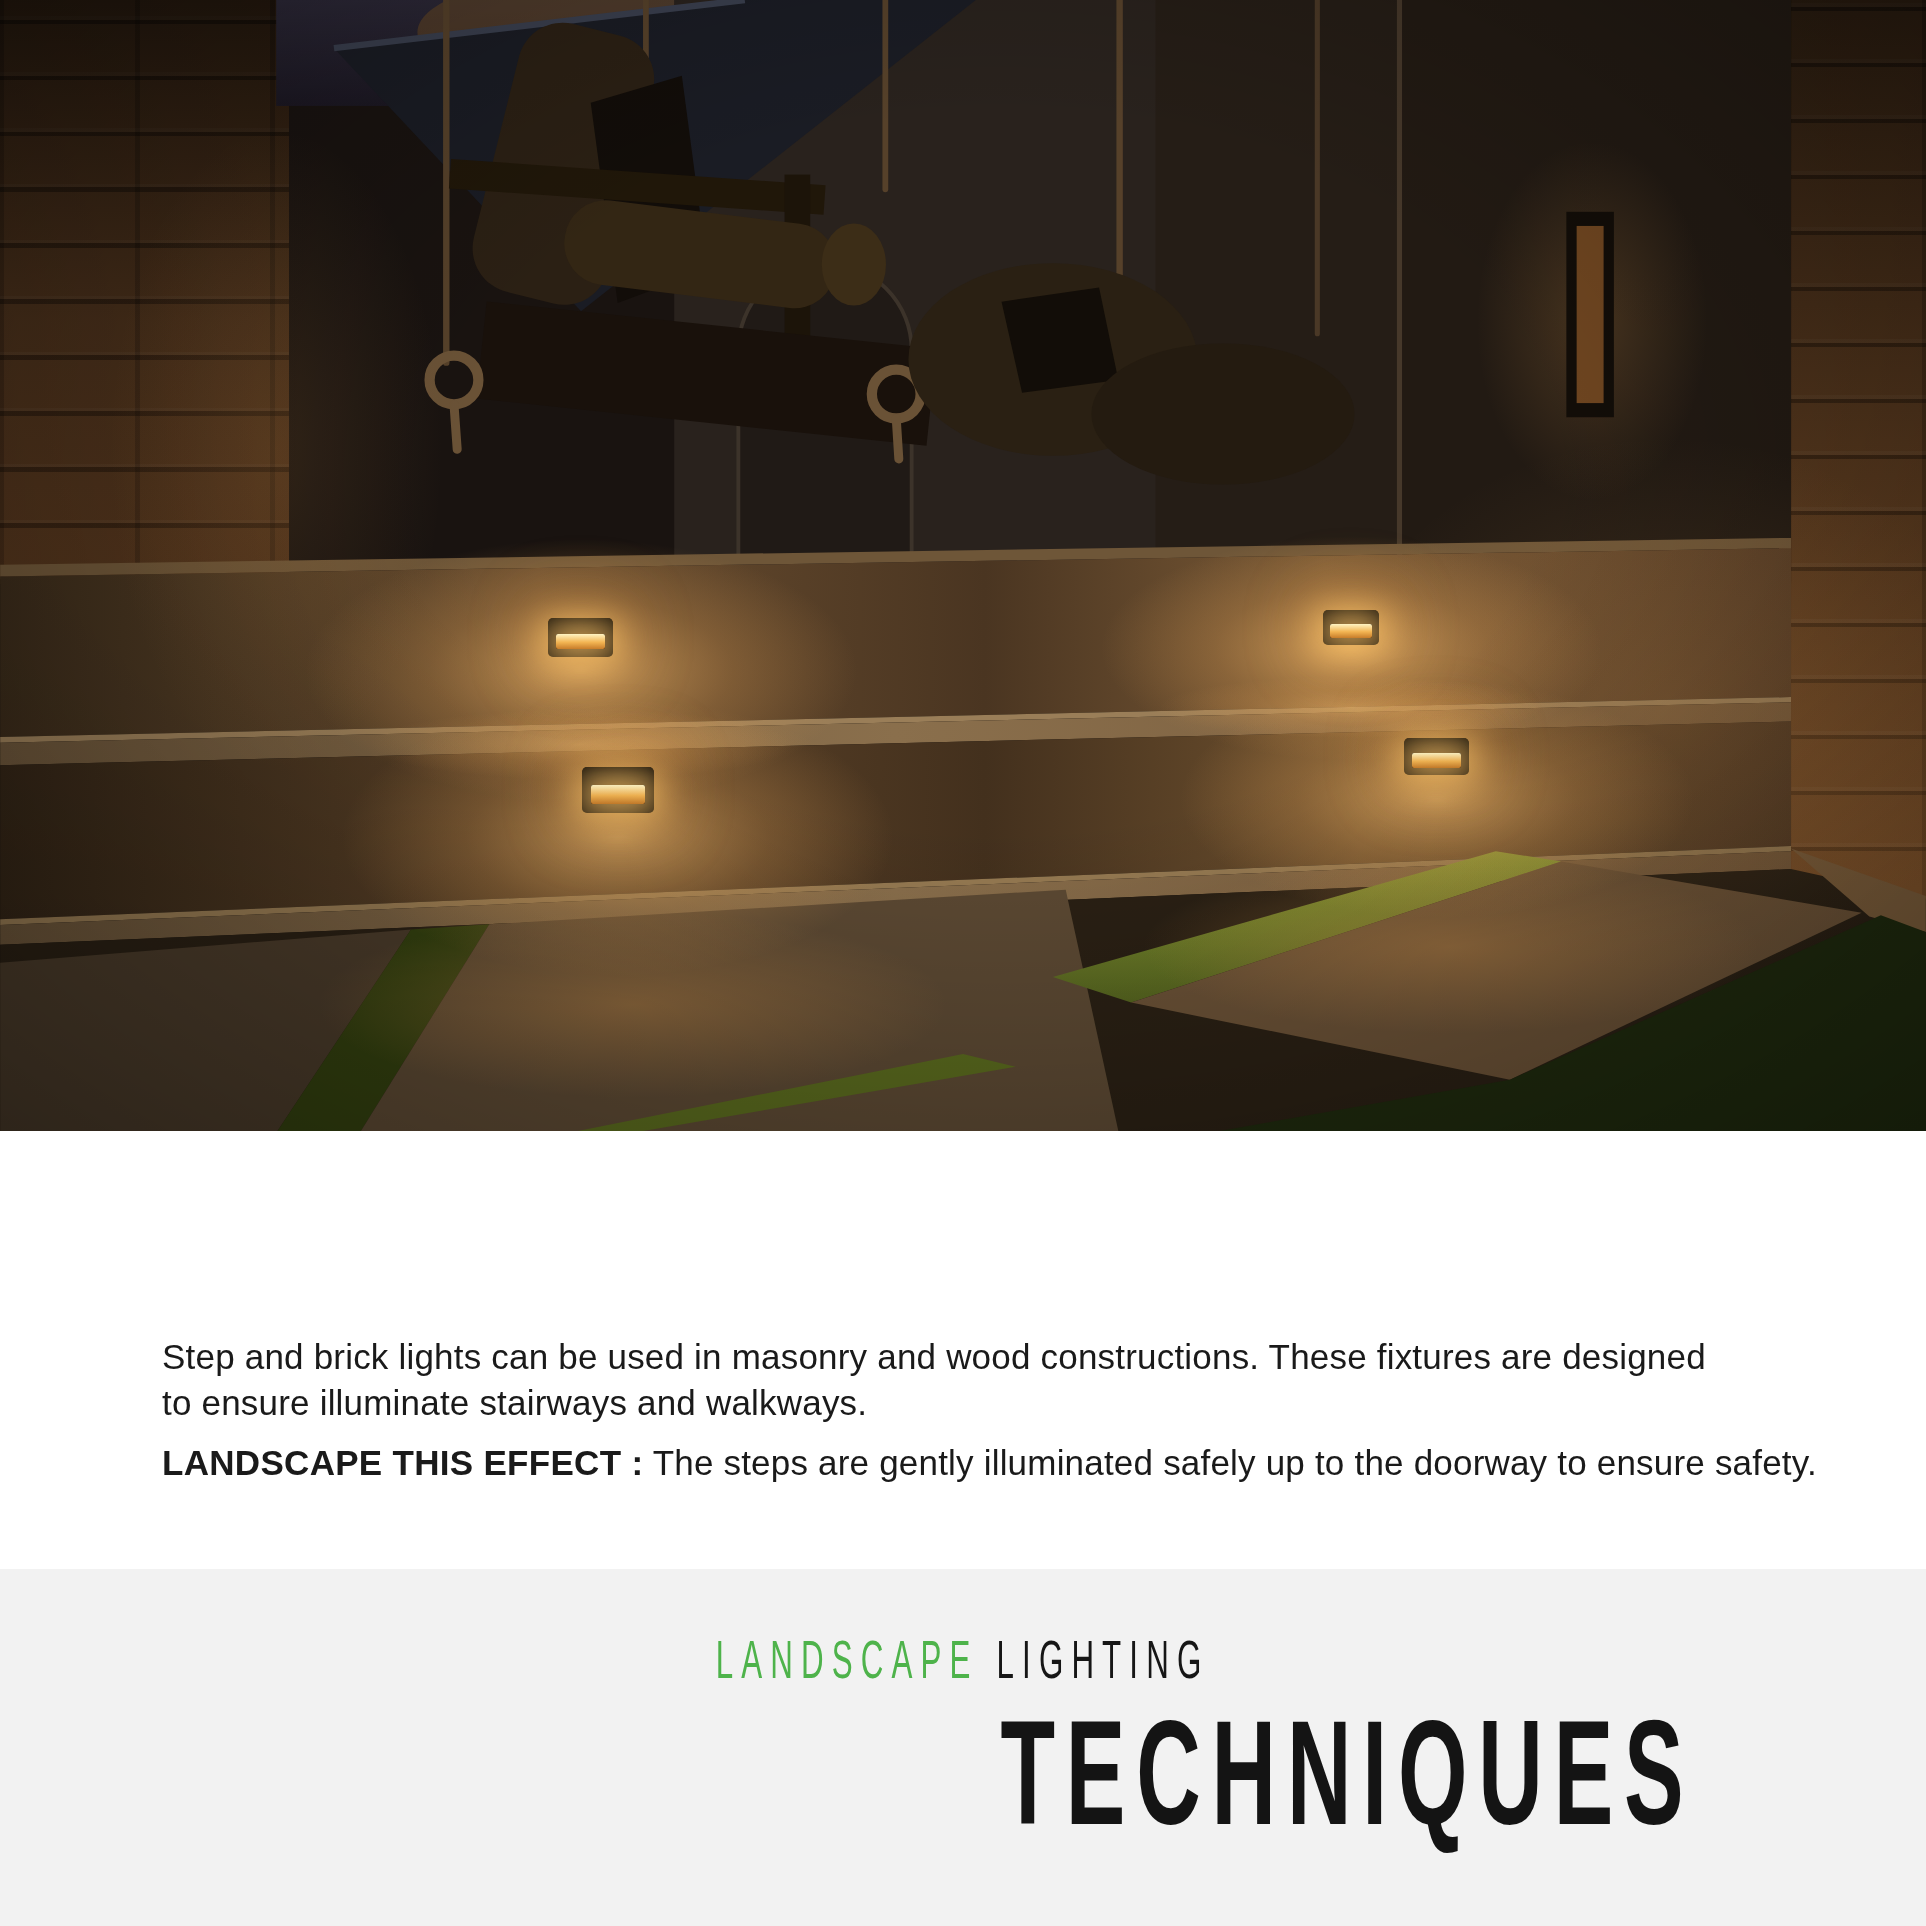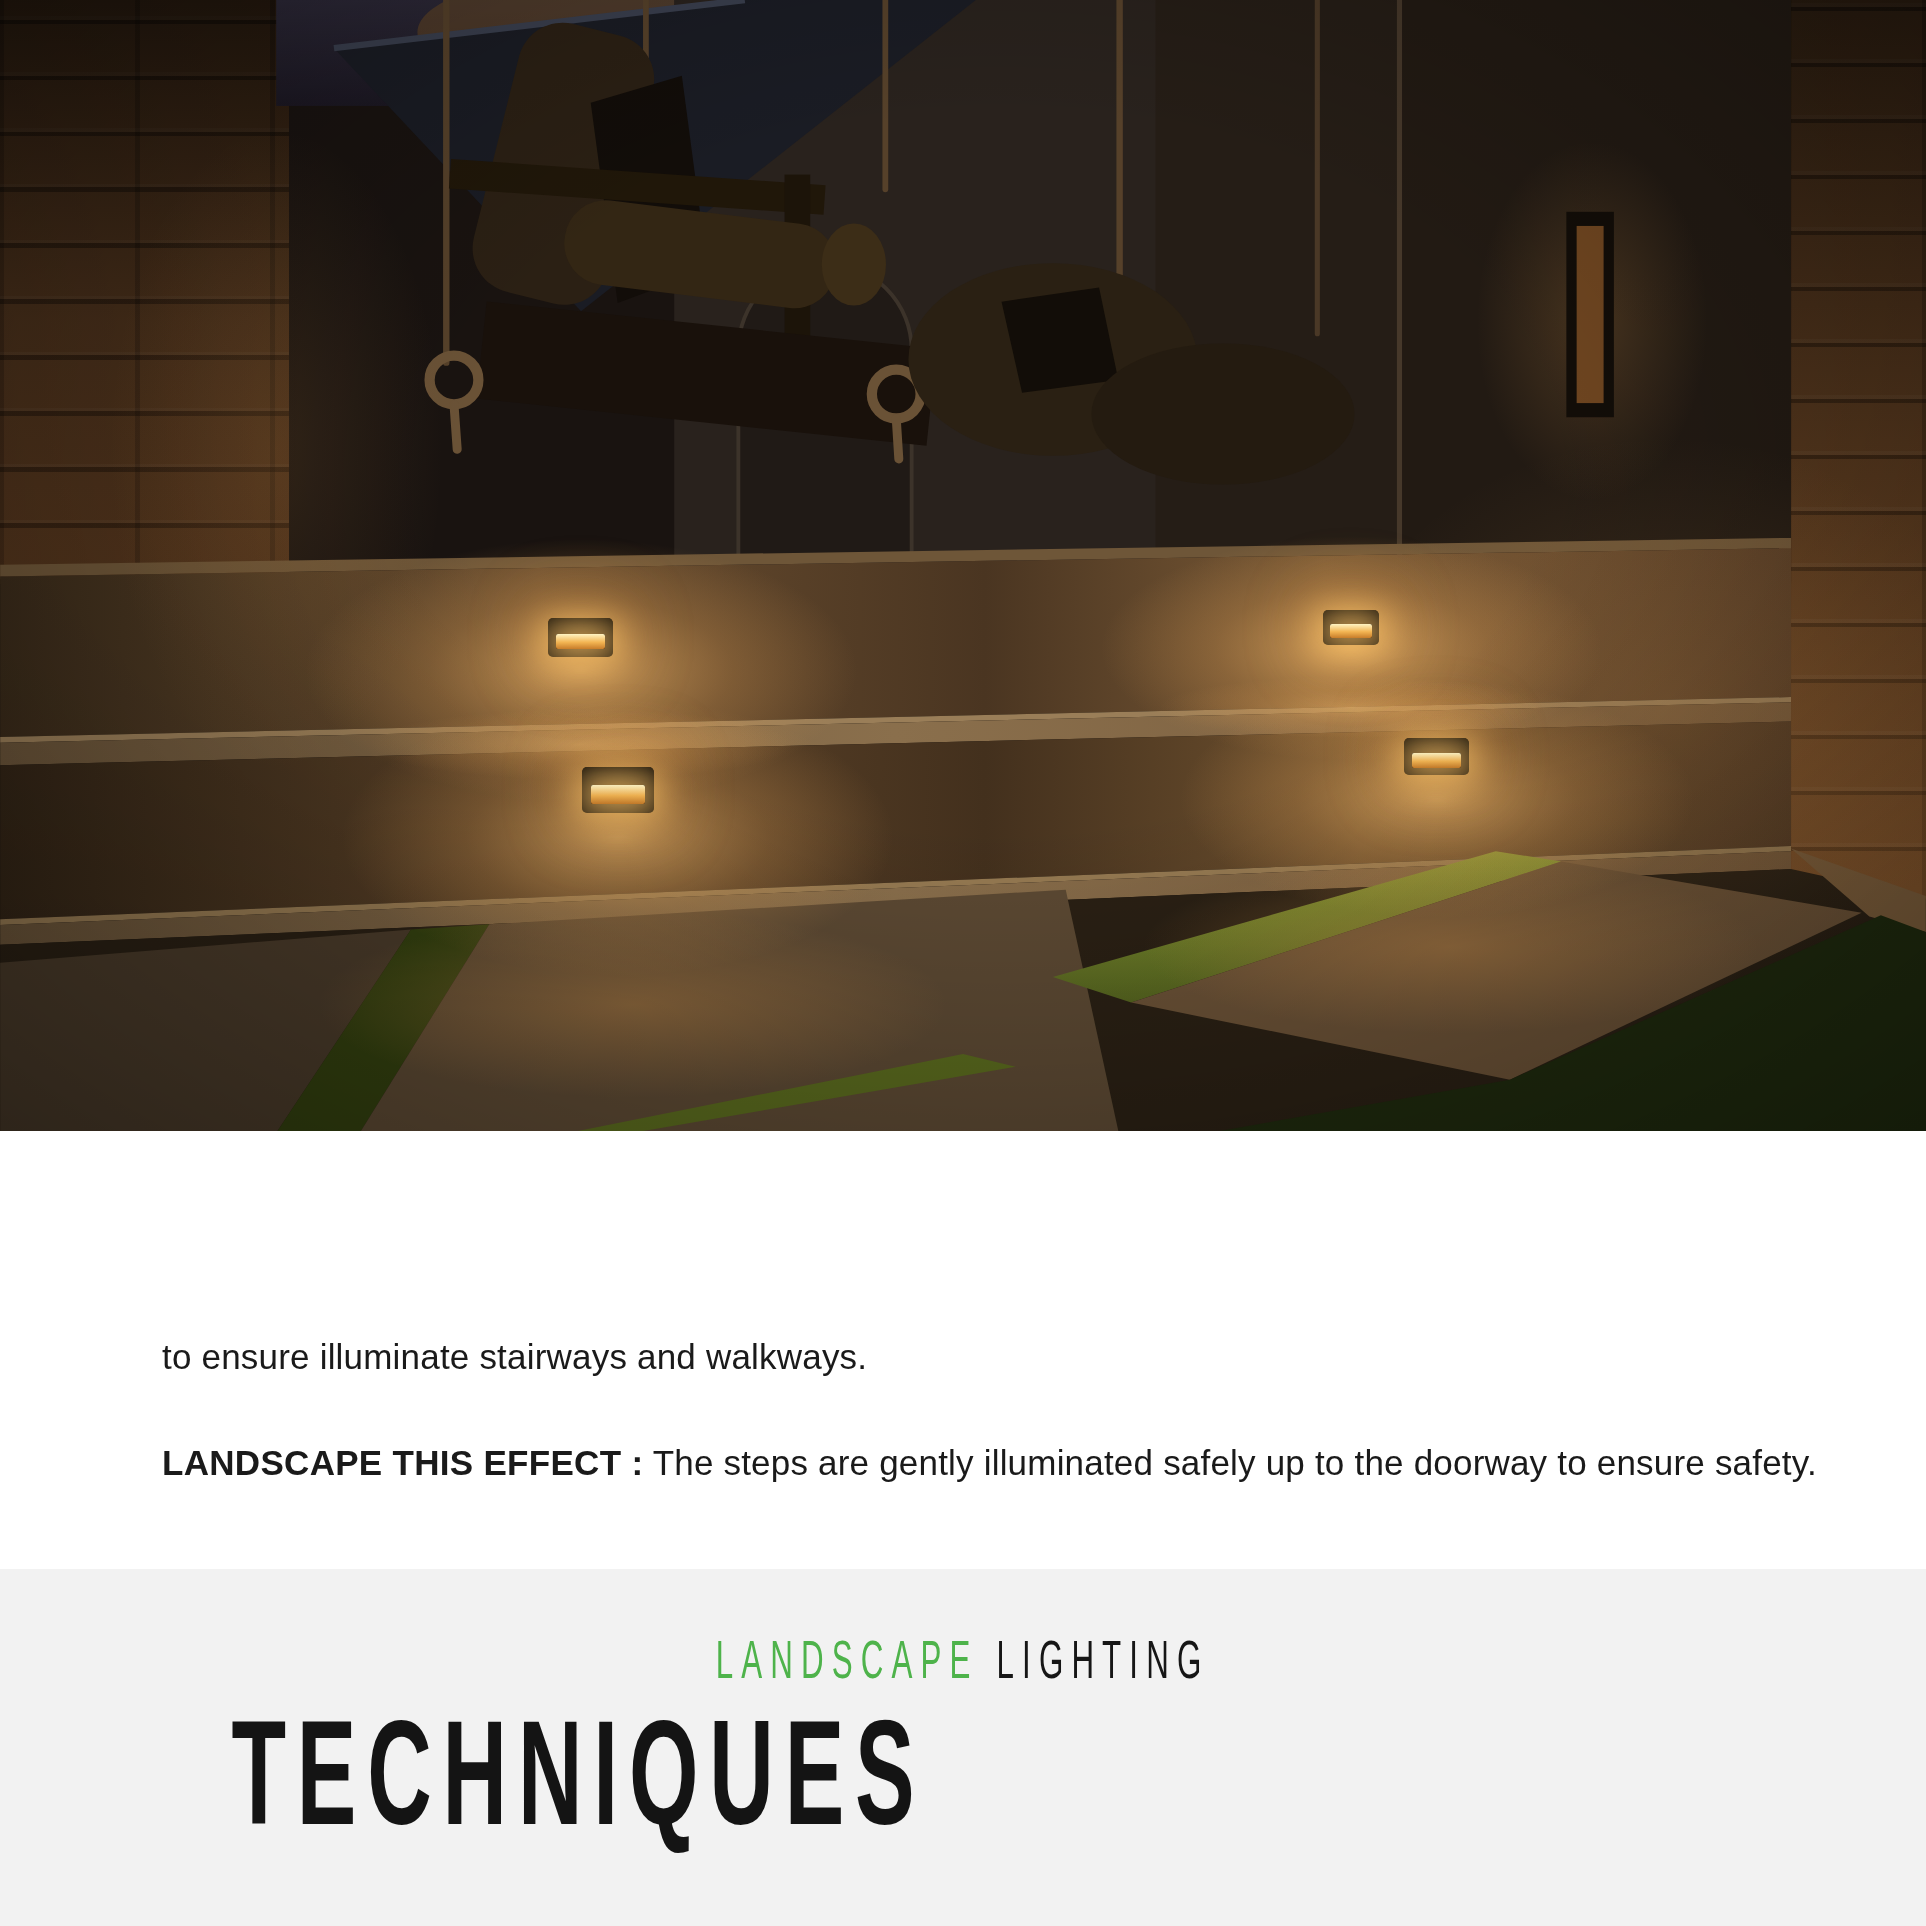--- a/index.html
+++ b/index.html
@@ -57,21 +57,21 @@
   .effect-text{position:absolute;left:162px;top:309px;font-size:35px;line-height:46px;
     color:var(--text-dark);letter-spacing:0.2px;}
   .effect-text .lbl{font-weight:700;letter-spacing:0.3px;}
 
   
   .footer{position:absolute;left:0;top:1569px;width:1926px;height:358px;background:var(--footer-bg);}
   .brand-line{position:absolute;left:0;right:0;top:49px;text-align:center;
     font-size:54px;line-height:83px;font-weight:400;color:#161616;}
   .brand-line .cond-center{transform:scaleX(.58);letter-spacing:14px;}
   .brand-line .w1{color:var(--accent-green);margin-right:31px;}
-  .tech-line{position:absolute;left:0;right:0;top:132px;text-align:left;
+  .tech-line{position:absolute;left:0;right:0;top:132px;text-align:right;
     font-size:149px;line-height:143px;font-weight:700;color:#141414;}
   .tech-line .cond-center{transform:scaleX(.60);letter-spacing:18px;}
 </style>
 </head>
 <body>
 
 <div class="poster">
 
   <div class="photo">
 
@@ -204,20 +204,21 @@
       </div>
     <div class="step-light sl4">
         <div class="win"></div>
       </div>
 
     <div class="vignette"></div>
   </div>
 
   <div class="content">
     <div class="body-text">
+      <span>Step and brick lights can be used in masonry and wood constructions. These fixtures are designed</span>
       <span>to ensure illuminate stairways and walkways.</span>
     </div>
     <div class="effect-text">
       <span class="lbl">LANDSCAPE THIS EFFECT :</span><span> The steps are gently illuminated safely up to the doorway to ensure safety.</span>
     </div>
   </div>
 
   <div class="footer">
     <div class="brand-line">
       <span class="cond-center">

